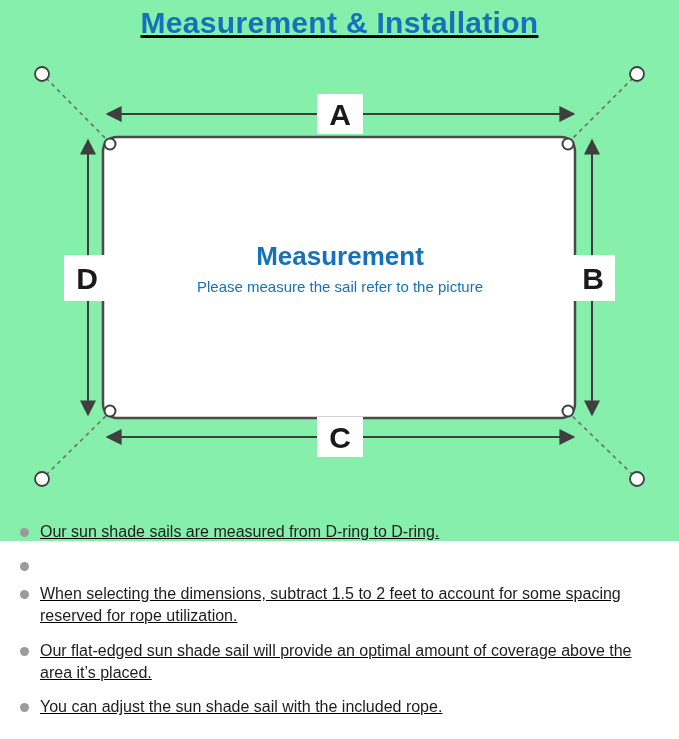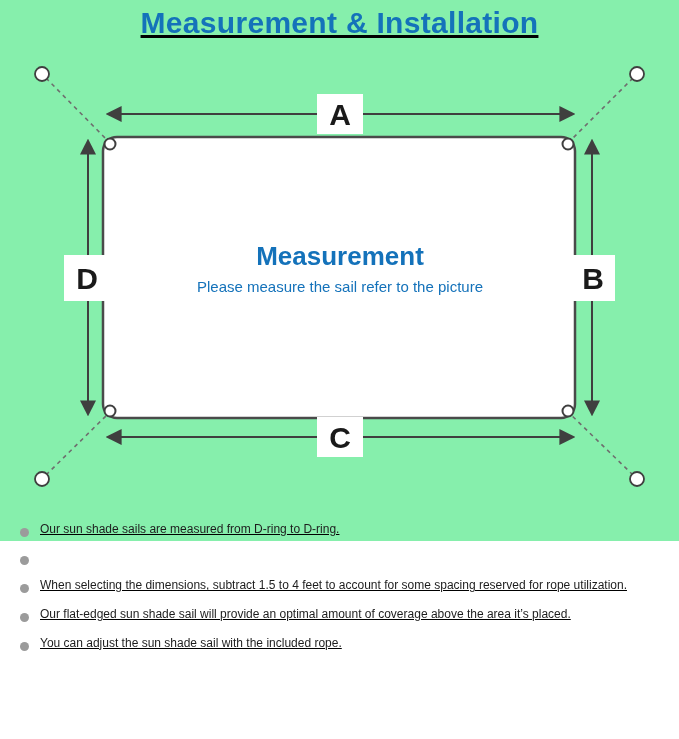--- a/index.html
+++ b/index.html
@@ -34,21 +34,21 @@
   .arrowhead { fill: var(--line, #3f3f3f); }
   .notes {
     list-style: none;
     padding: 0 14px 0 20px;
     margin-top: 10px;
   }
   .note {
     display: flex;
     gap: 11px;
     margin-bottom: 12px;
-    font-size: 12px;
+    font-size: 16px;
     color: #1d1d1d;
     line-height: 1.4;
   }
   .bullet {
     width: 9px;
     height: 9px;
     border-radius: 50%;
     background: var(--bullet, #9b9b9b);
     flex: 0 0 auto;
     margin-top: 7px;
@@ -120,21 +120,21 @@
         <span class="bullet"></span>
         <span class="note-text">Our sun shade sails are measured from D-ring to D-ring.</span>
       </li>
 
       <li class="note">
         <span class="bullet"></span>
       </li>
 
       <li class="note">
         <span class="bullet"></span>
-        <span class="note-text">When selecting the dimensions, subtract 1.5 to 4 feet to account for some spacing reserved for rope utilization.</span>
+        <span class="note-text">When selecting the dimensions, subtract 1.5 to 2 feet to account for some spacing reserved for rope utilization.</span>
       </li>
 
       <li class="note">
         <span class="bullet"></span>
         <span class="note-text">Our flat-edged sun shade sail will provide an optimal amount of coverage above the area it’s placed.</span>
       </li>
 
       <li class="note">
         <span class="bullet"></span>
         <span class="note-text">You can adjust the sun shade sail with the included rope.</span>

